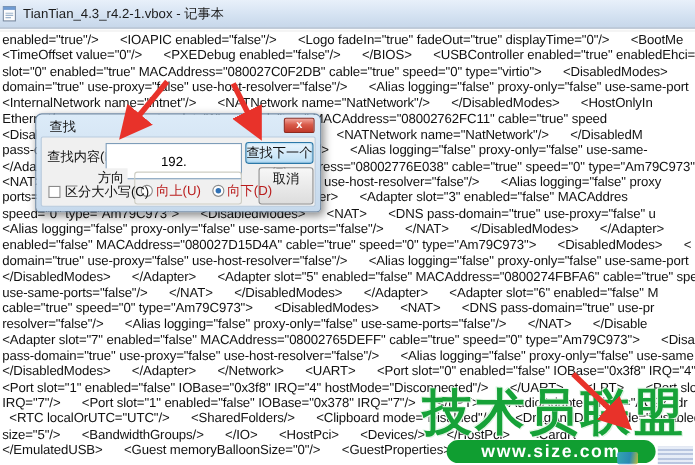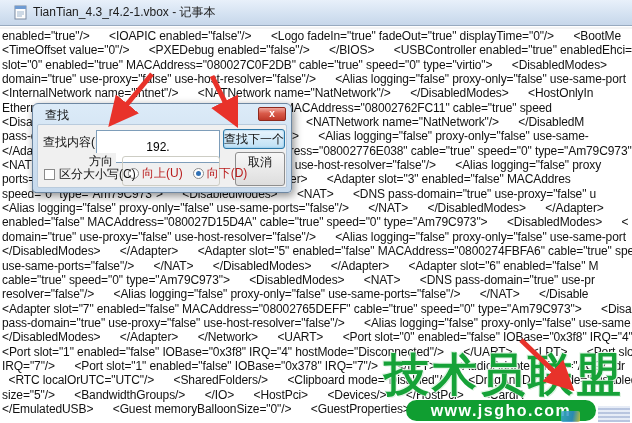--- a/index.html
+++ b/index.html
@@ -3,21 +3,21 @@
 <meta charset="utf-8">
 <style>
   * { margin:0; padding:0; box-sizing:border-box; }
   html,body { width:632px; height:423px; overflow:hidden; background:#fff;
     font-family:"Liberation Sans", sans-serif; }
   .app { position:relative; width:632px; height:423px; background:#fff; overflow:hidden; }
 
   
   .titlebar { position:absolute; left:0; top:0; width:632px; height:26px;
     background:linear-gradient(#e8f0fa, #d3e1f1 60%, #c7d7ea);
-    border-bottom:1px solid #98aabf; display:flex; align-items:center; padding-left:14px; }
+    border-bottom:1px solid #98aabf; display:flex; align-items:center; padding-left:2px; }
   .title-text { font-size:12px; color:#1c1c1c; margin-left:5px; white-space:nowrap; }
   .app-icon { width:14px; height:15px; display:inline-block; }
   .menubar { position:absolute; left:0; top:27px; width:632px; height:20px;
     background:#f4f4f4; border-bottom:1px solid #e3e3e3; display:flex; align-items:center; }
   .menu-item { font-size:12px; color:#222; padding:2px 7px; white-space:nowrap; cursor:default; }
 
   
   .editor { position:absolute; left:0; top:48px; width:632px; height:375px;
     background:#fff; overflow:hidden; padding-left:2px; }
   .editor .line { white-space:pre; font-size:12px; letter-spacing:-0.1px;
@@ -172,19 +172,19 @@
       </marker>
     </defs>
     <line x1="152" y1="74" x2="114" y2="120" stroke="#e8322a" stroke-width="5" marker-end="url(#ah)"></line>
     <line x1="212" y1="76" x2="234" y2="120" stroke="#e8322a" stroke-width="5" marker-end="url(#ah)"></line>
     <line x1="521" y1="340" x2="568" y2="385" stroke="#e8322a" stroke-width="5" marker-end="url(#ah)"></line>
   </svg>
 
   <div class="watermark">
     <div class="wm-brand" style="color:#16a238;">技术员联盟</div>
     <div class="wm-bar" style="background:#109e31;">
-      <span class="wm-url">www.jsgho.com</span>
+      <span class="wm-url">www.size.com</span>
     </div>
   </div>
   <div class="corner-artifact-1"></div>
   <div class="corner-artifact-2"></div>
 
 </div>
 
 </body></html>

